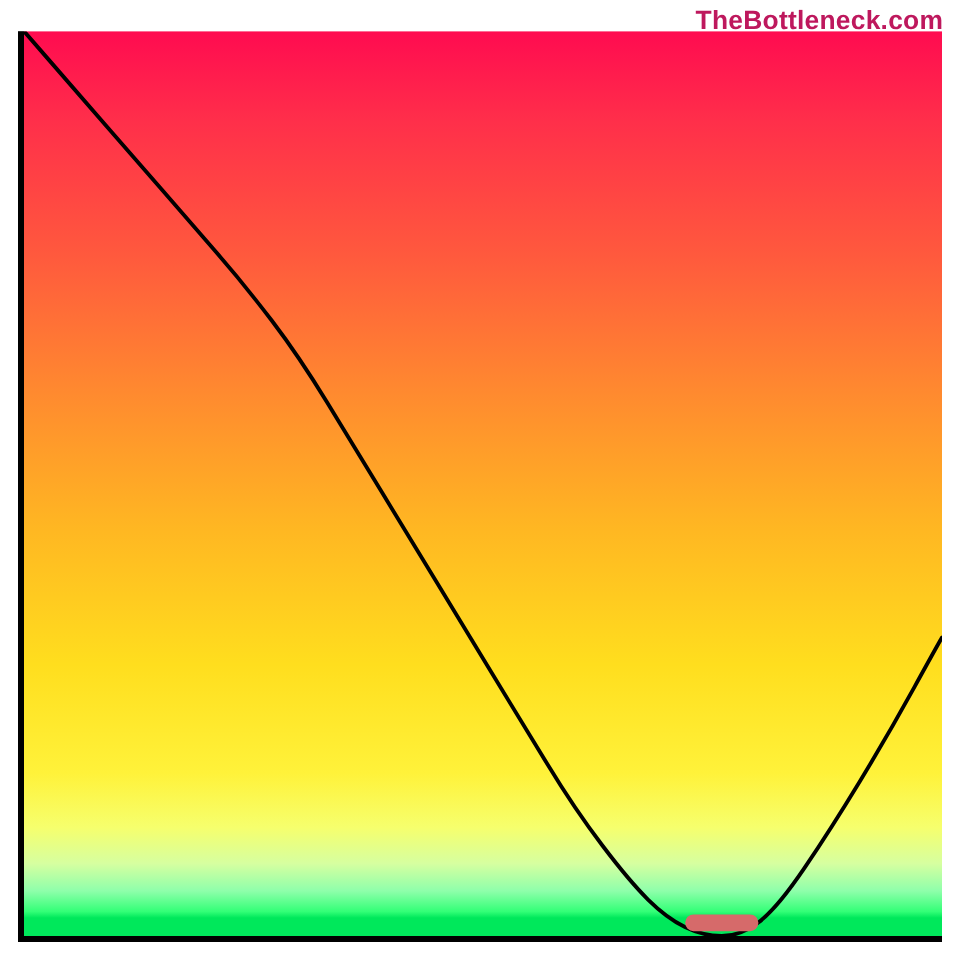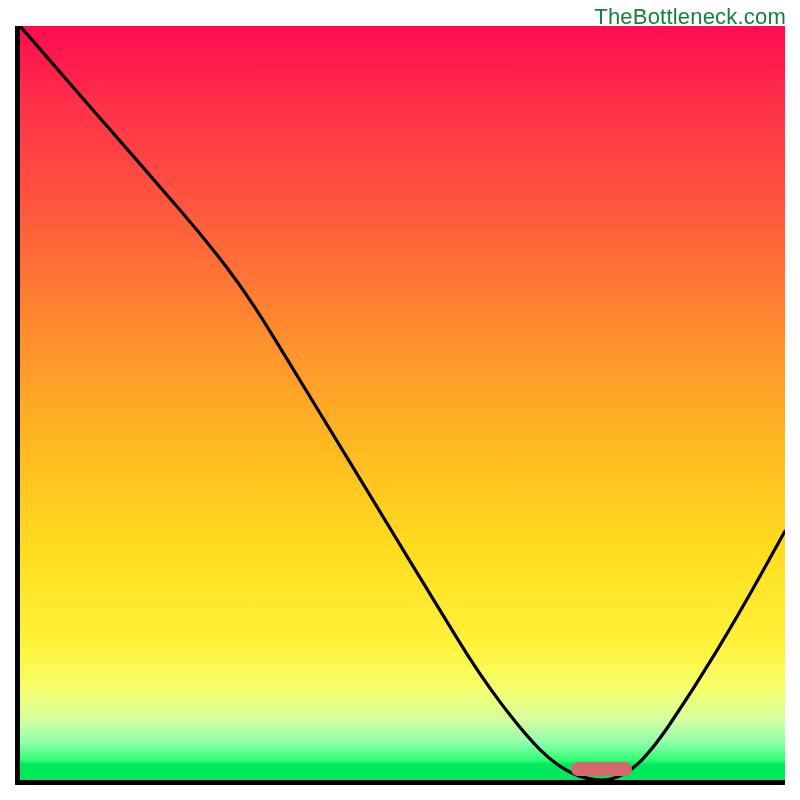--- a/index.html
+++ b/index.html
@@ -57,24 +57,24 @@
   .optimum-marker {
     position: absolute;
     height: 14px;
     border-radius: 7px;
     background: #d66a6a;
   }
   .watermark {
     position: absolute;
     top: 4px;
     right: 14px;
-    color: #15803d;
+    color: #be185d;
     font-size: 22px;
     letter-spacing: 0.2px;
-    font-weight: 400;
+    font-weight: 700;
   }
 </style>
 </head>
 <body>
 
 <div class="chart-frame">
 
   <div class="watermark">TheBottleneck.com</div>
 
   <div class="plot-area">

